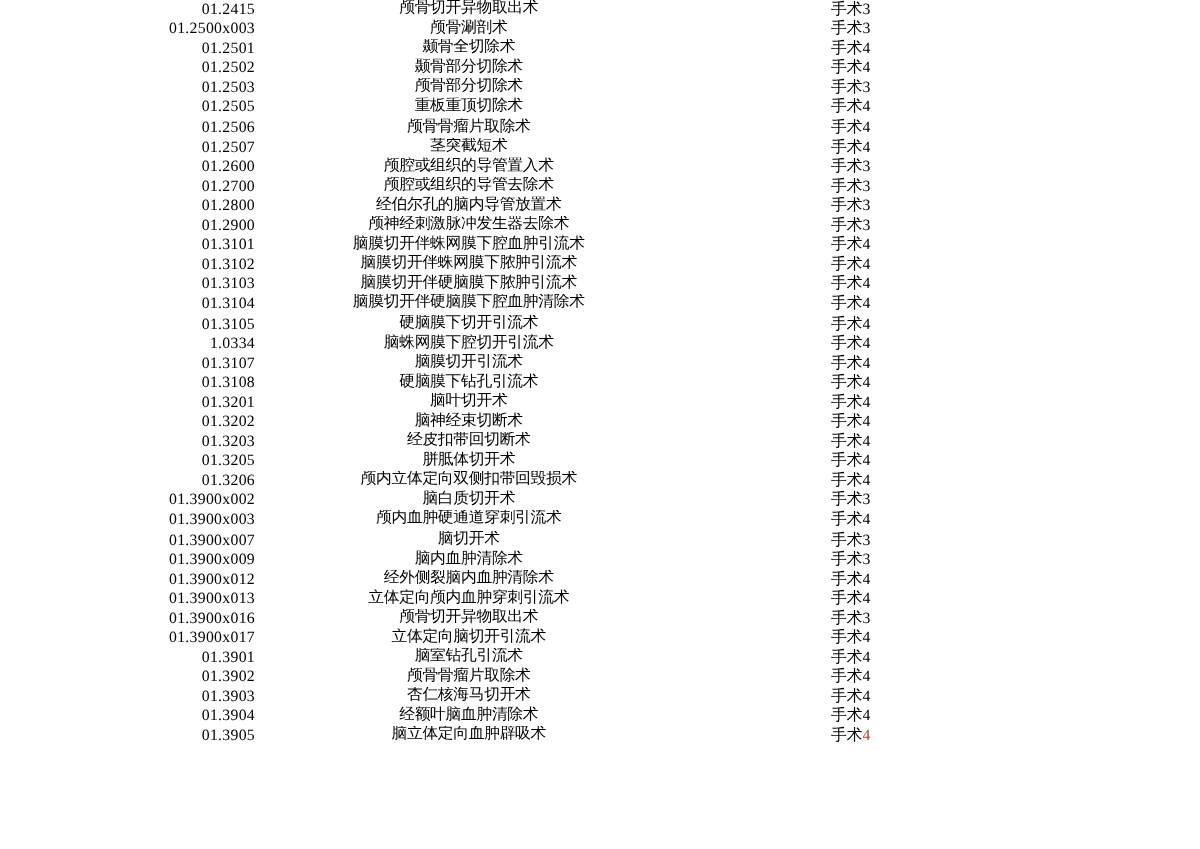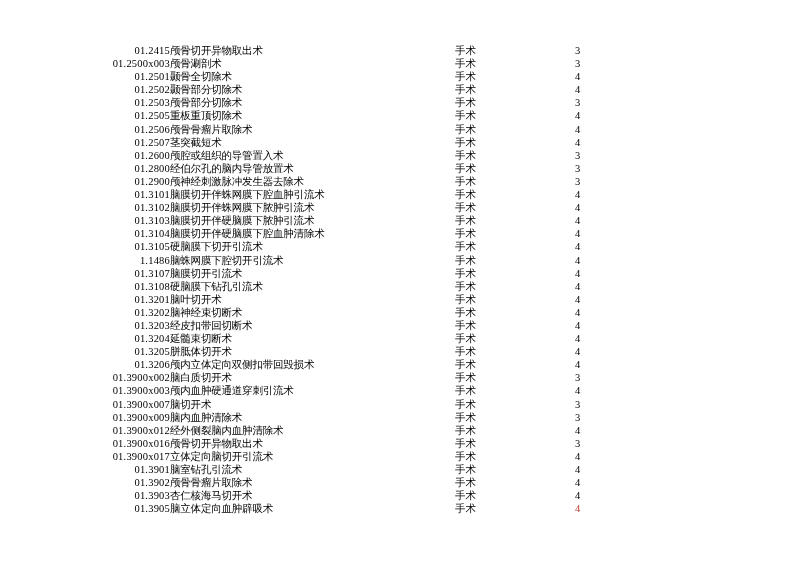--- a/index.html
+++ b/index.html
@@ -11,21 +11,20 @@
     width: 800px;
     height: 566px;
     font-family: "DejaVu Sans", "Liberation Sans", sans-serif;
     color: #000000;
     overflow: hidden;
   }
   #sheet {
     position: relative;
     width: 772px;
     height: 566px;
-    padding-top: 44px;
     box-sizing: border-box;
   }
   table.codes {
     border-collapse: collapse;
     width: 800px;
     table-layout: fixed;
     font-size: 9.5px;
     line-height: 13.1px;
   }
   table.codes td {
@@ -42,27 +41,27 @@
   col.c-pad  { width: 130px; }
 
   td.code {
     text-align: right;
     padding-right: 8px;
     font-family: "Liberation Serif", "DejaVu Serif", serif;
     font-size: 10.5px;
     letter-spacing: 0.2px;
   }
   td.name {
-    text-align: left;
-    font-family: Liberation Serif, serif;
+    text-align: center;
+    font-family: Liberation Mono, monospace;
     font-size: 10.5px;
     letter-spacing: -0.2px;
   }
   td.type {
-    text-align: left;
+    text-align: right;
     font-family: "DejaVu Sans", sans-serif;
     font-size: 10.5px;
   }
   td.lvl {
     text-align: left;
     font-family: "Liberation Serif", "DejaVu Serif", serif;
     font-size: 10.5px;
   }
   td.lvl.hl { color: #c0392b; }
 </style>
@@ -136,20 +135,27 @@
           <td></td>
         </tr>
         <tr>
           <td class="code">01.2600</td>
           <td class="name">颅腔或组织的导管置入术</td>
           <td class="type">手术</td>
           <td class="lvl">3</td>
           <td></td>
         </tr>
         <tr>
+          <td class="code">01.2700</td>
+          <td class="name">颅腔或组织的导管去除术</td>
+          <td class="type">手术</td>
+          <td class="lvl">3</td>
+          <td></td>
+        </tr>
+        <tr>
           <td class="code">01.2800</td>
           <td class="name">经伯尔孔的脑内导管放置术</td>
           <td class="type">手术</td>
           <td class="lvl">3</td>
           <td></td>
         </tr>
         <tr>
           <td class="code">01.2900</td>
           <td class="name">颅神经刺激脉冲发生器去除术</td>
           <td class="type">手术</td>
@@ -185,21 +191,21 @@
           <td></td>
         </tr>
         <tr>
           <td class="code">01.3105</td>
           <td class="name">硬脑膜下切开引流术</td>
           <td class="type">手术</td>
           <td class="lvl">4</td>
           <td></td>
         </tr>
         <tr>
-          <td class="code">1.1486</td>
+          <td class="code">1.0334</td>
           <td class="name">脑蛛网膜下腔切开引流术</td>
           <td class="type">手术</td>
           <td class="lvl">4</td>
           <td></td>
         </tr>
         <tr>
           <td class="code">01.3107</td>
           <td class="name">脑膜切开引流术</td>
           <td class="type">手术</td>
           <td class="lvl">4</td>
@@ -227,27 +233,20 @@
           <td></td>
         </tr>
         <tr>
           <td class="code">01.3203</td>
           <td class="name">经皮扣带回切断术</td>
           <td class="type">手术</td>
           <td class="lvl">4</td>
           <td></td>
         </tr>
         <tr>
-          <td class="code">01.3204</td>
-          <td class="name">延髓束切断术</td>
-          <td class="type">手术</td>
-          <td class="lvl">4</td>
-          <td></td>
-        </tr>
-        <tr>
           <td class="code">01.3205</td>
           <td class="name">胼胝体切开术</td>
           <td class="type">手术</td>
           <td class="lvl">4</td>
           <td></td>
         </tr>
         <tr>
           <td class="code">01.3206</td>
           <td class="name">颅内立体定向双侧扣带回毁损术</td>
           <td class="type">手术</td>
@@ -283,20 +282,27 @@
           <td></td>
         </tr>
         <tr>
           <td class="code">01.3900x012</td>
           <td class="name">经外侧裂脑内血肿清除术</td>
           <td class="type">手术</td>
           <td class="lvl">4</td>
           <td></td>
         </tr>
         <tr>
+          <td class="code">01.3900x013</td>
+          <td class="name">立体定向颅内血肿穿刺引流术</td>
+          <td class="type">手术</td>
+          <td class="lvl">4</td>
+          <td></td>
+        </tr>
+        <tr>
           <td class="code">01.3900x016</td>
           <td class="name">颅骨切开异物取出术</td>
           <td class="type">手术</td>
           <td class="lvl">3</td>
           <td></td>
         </tr>
         <tr>
           <td class="code">01.3900x017</td>
           <td class="name">立体定向脑切开引流术</td>
           <td class="type">手术</td>
@@ -313,20 +319,27 @@
         <tr>
           <td class="code">01.3902</td>
           <td class="name">颅骨骨瘤片取除术</td>
           <td class="type">手术</td>
           <td class="lvl">4</td>
           <td></td>
         </tr>
         <tr>
           <td class="code">01.3903</td>
           <td class="name">杏仁核海马切开术</td>
+          <td class="type">手术</td>
+          <td class="lvl">4</td>
+          <td></td>
+        </tr>
+        <tr>
+          <td class="code">01.3904</td>
+          <td class="name">经额叶脑血肿清除术</td>
           <td class="type">手术</td>
           <td class="lvl">4</td>
           <td></td>
         </tr>
         <tr>
           <td class="code">01.3905</td>
           <td class="name">脑立体定向血肿辟吸术</td>
           <td class="type">手术</td>
           <td class="lvl hl">4</td>
           <td></td>

